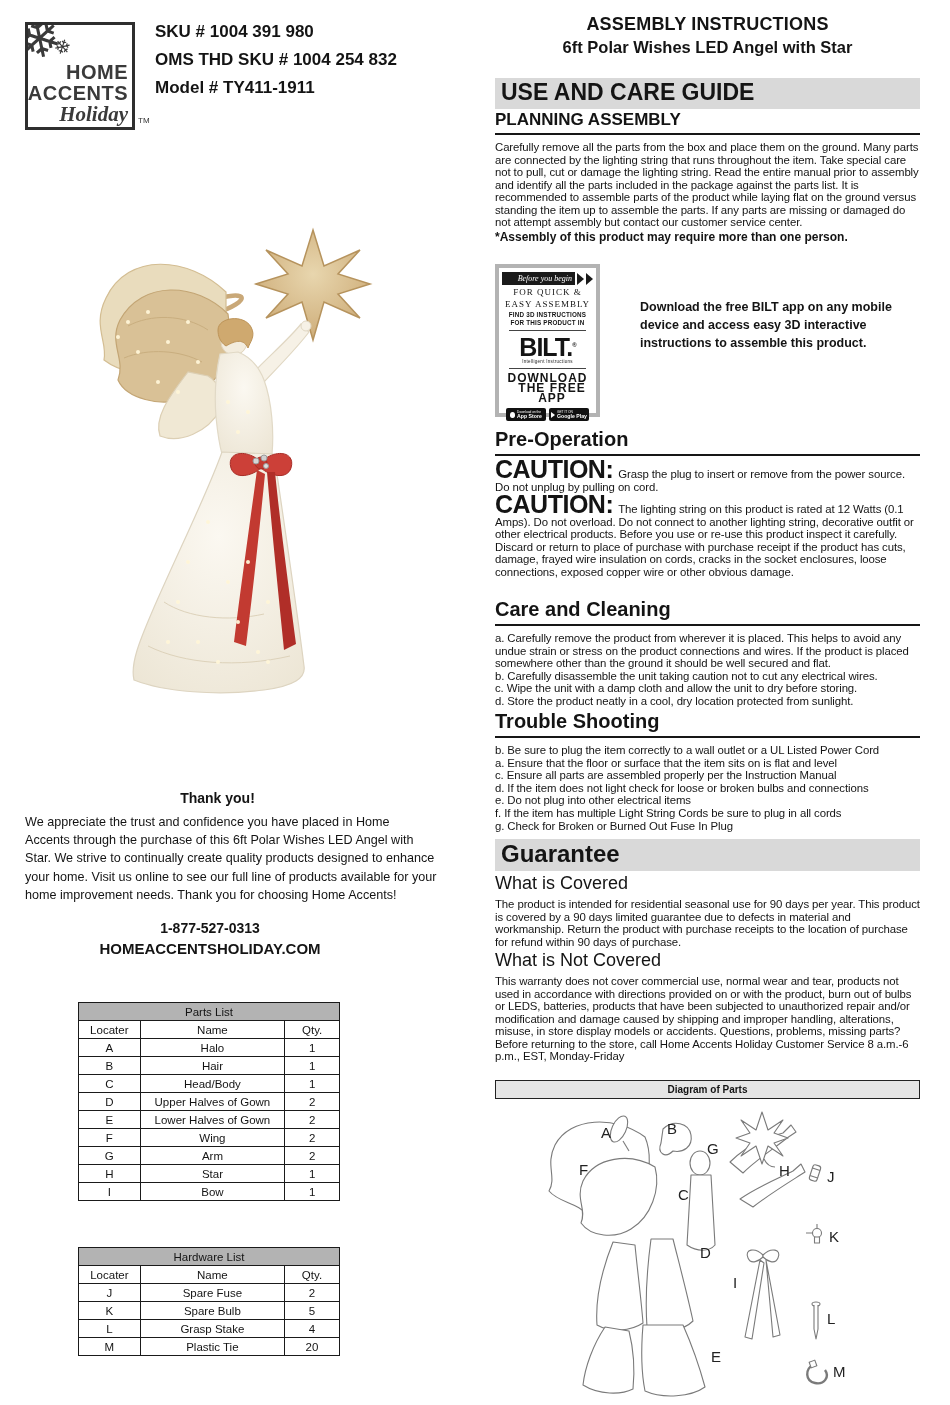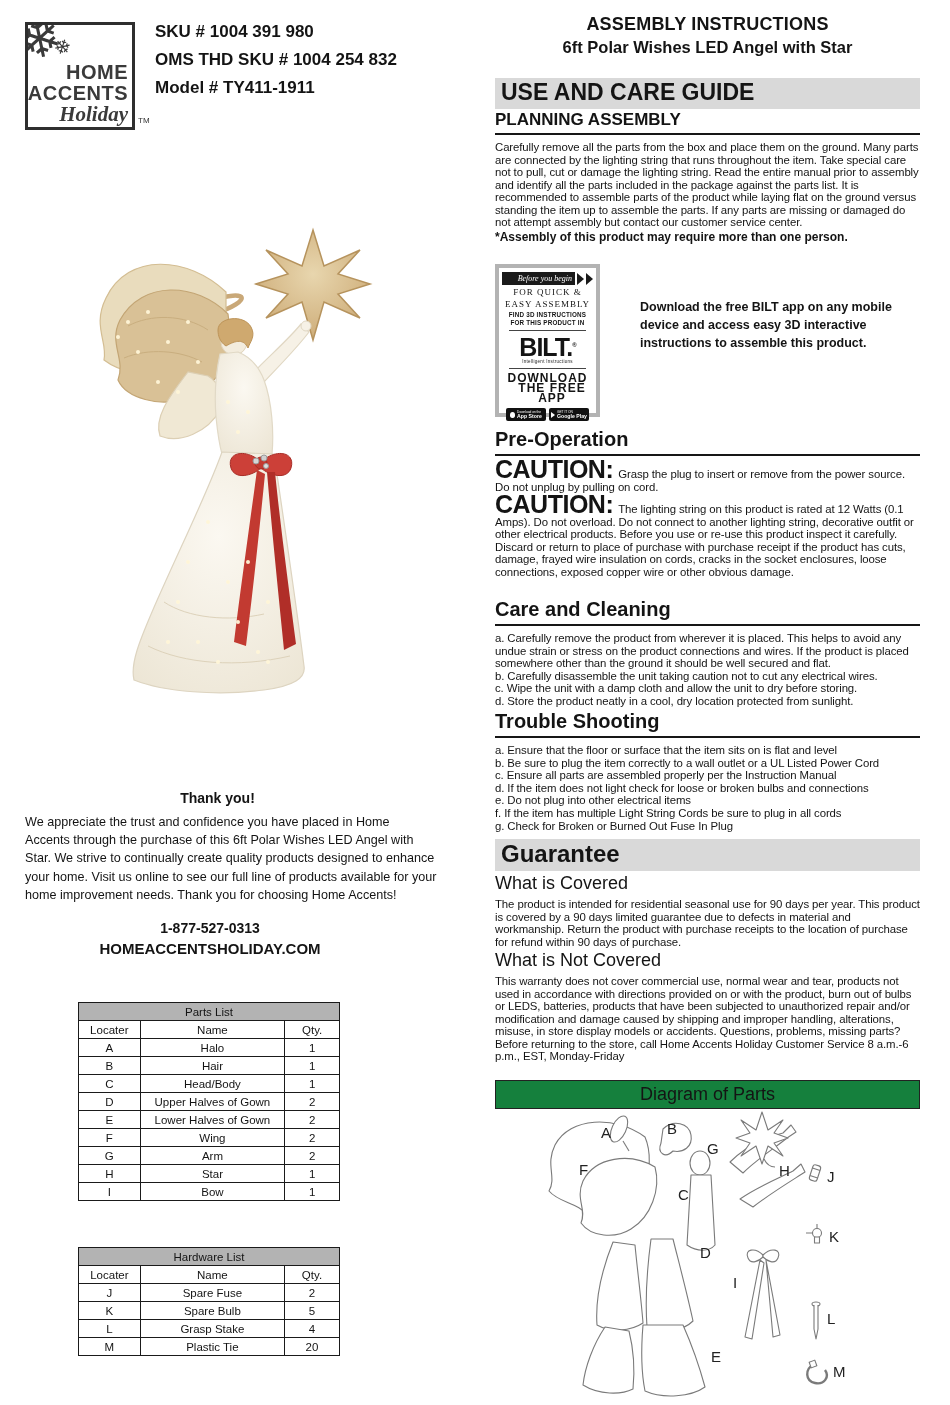--- a/index.html
+++ b/index.html
@@ -72,22 +72,22 @@
 
   
   table.plist{border-collapse:collapse;position:absolute;left:78px;width:262px;
               font-size:11.5px;text-align:center;}
   table.plist td,table.plist th{border:1px solid #1a1a1a;padding:2.5px 2px;font-weight:normal;}
   table.plist .ttl{background:#b3b3b3;}
   .col-loc{width:58px;}.col-name{width:146px;}.col-qty{width:52px;}
 
   
   .diagram{position:absolute;left:495px;top:1080px;width:425px;height:322px;}
-  .diag-banner{border:1.5px solid #222;background:#15803d;text-align:center;
-               font-size:18px;font-weight:400;padding:3px 0;}
+  .diag-banner{border:1.5px solid #222;background:#e5e5e5;text-align:center;
+               font-size:10px;font-weight:700;padding:3px 0;}
   .diag-label{position:absolute;font-size:15px;color:#222;}
 </style>
 </head>
 <body>
 
 <div class="page">
 
   <div class="logo-box">
     <span class="logo-flake">❄</span>
     <span class="logo-flake2">❄</span>
@@ -341,22 +341,22 @@
       <div class="list-item">a. Carefully remove the product from wherever it is placed. This helps to avoid any undue strain or stress on the product connections and wires. If the product is placed somewhere other than the ground it should be well secured and flat.</div>
       <div class="list-item">b. Carefully disassemble the unit taking caution not to cut any electrical wires.</div>
       <div class="list-item">c. Wipe the unit with a damp cloth and allow the unit to dry before storing.</div>
       <div class="list-item">d. Store the product neatly in a cool, dry location protected from sunlight.</div>
     </div>
   </div>
 
   <div class="rc abs" style="top:710px;">
     <div class="rule-head">Trouble Shooting</div>
     <div style="margin-top:6px;">
+      <div class="list-item">b. Be sure to plug the item correctly to a wall outlet or a UL Listed Power Cord</div>
       <div class="list-item">a. Ensure that the floor or surface that the item sits on is flat and level</div>
-      <div class="list-item">b. Be sure to plug the item correctly to a wall outlet or a UL Listed Power Cord</div>
       <div class="list-item">c. Ensure all parts are assembled properly per the Instruction Manual</div>
       <div class="list-item">d. If the item does not light check for loose or broken bulbs and connections</div>
       <div class="list-item">e. Do not plug into other electrical items</div>
       <div class="list-item">f. If the item has multiple Light String Cords be sure to plug in all cords</div>
       <div class="list-item">g. Check for Broken or Burned Out Fuse In Plug</div>
     </div>
   </div>
 
   <div class="rc abs" style="top:839px;">
     <div class="gray-banner" style="font-size:24px;">Guarantee</div>

